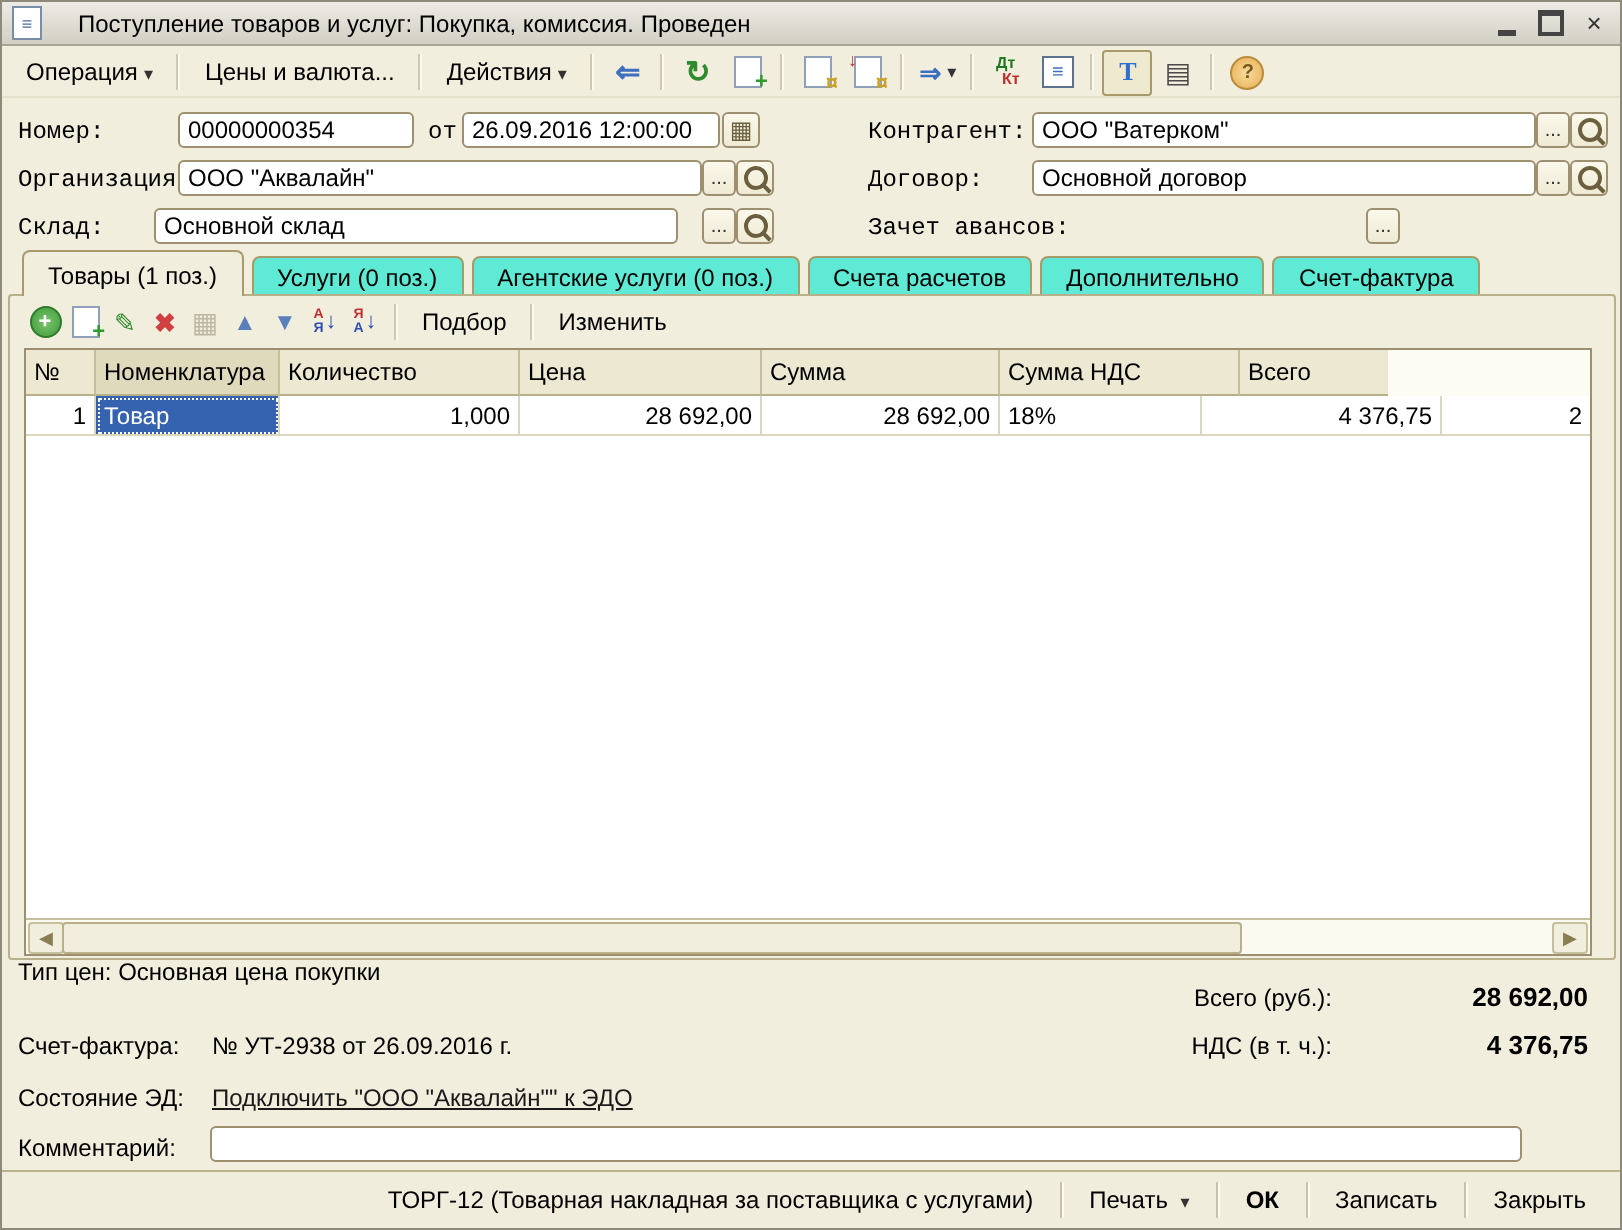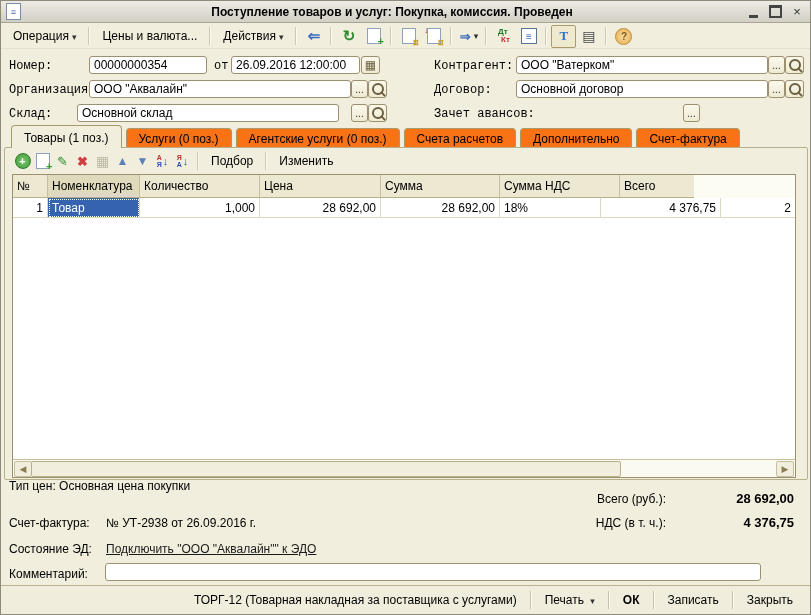--- a/index.html
+++ b/index.html
@@ -7,21 +7,21 @@
     position:relative;width:811px;height:615px;box-sizing:border-box;
     font-family:"Liberation Sans",sans-serif;font-size:12px;color:#000;
     background:#F2EEDD;border:1px solid #8E8A7B;overflow:hidden;
   }
   
   .titlebar{position:absolute;top:0;left:0;right:0;height:22px;
     background:linear-gradient(#EDEBE4,#D2CFC4);border-bottom:1px solid #A7A395;
     display:flex;align-items:center;padding:0 5px;box-sizing:border-box;}
   .title-icon{width:13px;height:15px;background:#fff;border:1px solid #7A8DA8;
     display:flex;align-items:center;justify-content:center;font-size:9px;color:#4C6FA5;}
-  .title-text{font-weight:bold;margin-left:18px;flex:1;white-space:nowrap;overflow:hidden;text-align:center;}
+  .title-text{font-weight:normal;margin-left:18px;flex:1;white-space:nowrap;overflow:hidden;}
   .win-controls{display:flex;align-items:center;gap:6px;color:#333;}
   .win-btn{width:16px;height:15px;display:flex;align-items:center;justify-content:center;
     font-size:13px;line-height:1;cursor:default;}
   .max-glyph{width:9px;height:8px;border:2px solid #444;border-top-width:3px;}
   .min-glyph{width:9px;height:3px;border-bottom:3px solid #444;margin-top:6px;}
   
   .toolbar{position:absolute;top:23px;left:0;right:0;height:25px;display:flex;
     align-items:center;padding:0 4px;box-sizing:border-box;border-bottom:1px solid #E5E0CB;}
   .menu-btn{padding:3px 7px;white-space:nowrap;border:1px solid transparent;border-radius:2px;}
   .menu-arrow{font-size:9px;margin-left:3px;color:#333;}
@@ -53,21 +53,21 @@
   .fbtn{position:absolute;height:18px;box-sizing:border-box;border:1px solid #9C9071;border-radius:3px;
     background:linear-gradient(#FBF8EC,#EFEAD3);display:flex;align-items:center;justify-content:center;
     font-size:10px;color:#333;}
   .lens{position:relative;width:8px;height:8px;border:2px solid #6B5F3E;border-radius:50%;}
   .lens::after{content:"";position:absolute;width:6px;height:2px;background:#6B5F3E;
     transform:rotate(45deg);right:-4px;bottom:-2px;}
   .cal-glyph{color:#6B5F3E;font-size:12px;}
   
   .tabs{position:absolute;left:10px;top:124px;height:23px;display:flex;align-items:flex-end;}
   .tab{height:20px;box-sizing:border-box;padding:3px 12px 0 12px;margin-right:4px;white-space:nowrap;
-    background:#f97316;border:1px solid #A89B6B;border-bottom:none;border-radius:4px 4px 0 0;}
+    background:#5eead4;border:1px solid #A89B6B;border-bottom:none;border-radius:4px 4px 0 0;}
   .tab.active{height:23px;background:#F2EEDD;position:relative;z-index:3;padding-top:5px;}
   
   .groupbox{position:absolute;left:3px;top:146px;width:804px;height:333px;box-sizing:border-box;
     border:1px solid #B8B08A;border-radius:2px;background:#F2EEDD;z-index:1;}
   .tgrid-toolbar{position:absolute;left:8px;top:3px;height:20px;display:flex;align-items:center;}
   .ti{min-width:19px;height:18px;display:flex;align-items:center;justify-content:center;margin-right:1px;}
   .g-add{width:14px;height:14px;border-radius:50%;background:radial-gradient(#7CC46F,#3F9B3A);
     border:1px solid #2F7A2C;color:#fff;font-size:11px;font-weight:bold;line-height:1;
     display:flex;align-items:center;justify-content:center;}
   .g-edit{color:#2E8B2E;font-size:13px;}

